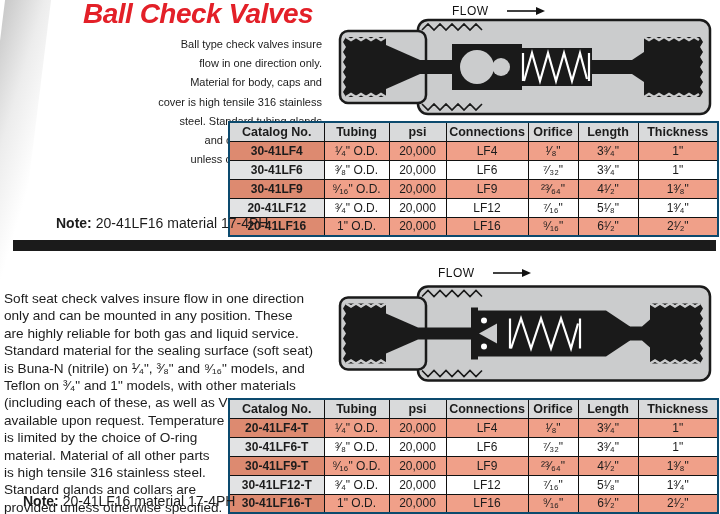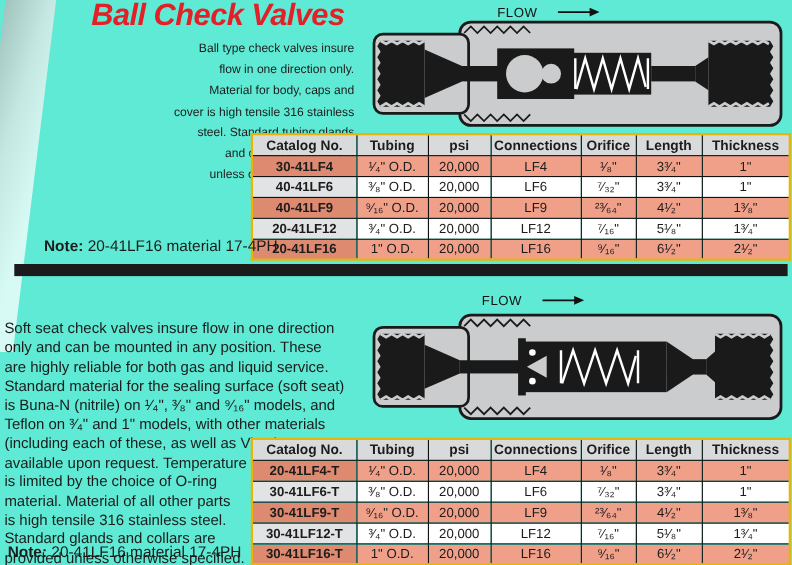--- a/index.html
+++ b/index.html
@@ -1,46 +1,46 @@
 <!DOCTYPE html>
 <html><head>
 <meta charset="utf-8">
 <style>
   * { margin:0; padding:0; box-sizing:border-box; }
   body { background:#888; font-family:"Liberation Sans", sans-serif; }
-  .page { position:relative; width:720px; height:514px; background:#5eead4; overflow:hidden; color:#1c1c1c; }
+  .page { position:relative; width:720px; height:514px; background:#ffffff; overflow:hidden; color:#1c1c1c; }
   .page-edge { position:absolute; left:-14px; top:-10px; width:46px; height:330px;
     background:linear-gradient(100deg,#b5b5b5 0%,#e6e6e6 40%,#ffffff 78%);
     transform:skewX(-7deg); opacity:.75; }
 
   .section-title { position:absolute; font-weight:bold; font-style:italic; color:#e32028; letter-spacing:-.5px; white-space:nowrap; }
   #title1 { left:83px; top:-2px; font-size:28px; }
   #title2 { left:3px; top:252px; font-size:31px; }
 
   .desc { position:absolute; white-space:pre-line; color:#1c1c1c; }
   #desc1 { left:14px; top:35px; width:308px; text-align:right; font-size:11px; line-height:19.2px; }
   #desc2 { left:4px; top:290px; width:342px; text-align:left; font-size:13.6px; line-height:17.4px; }
 
   .note { position:absolute; font-size:14px; white-space:nowrap; }
-  .note b { font-weight:bold; }
+  .note b { font-weight:bold;margin-left:16px; }
   #note1 { left:40px; top:215px; }
   #note2 { left:7px; top:493px; }
 
   .flow { position:absolute; display:flex; align-items:center; gap:18px; font-size:12px; letter-spacing:.5px; color:#111; }
   #flow1 { left:452px; top:4px; }
   #flow2 { left:438px; top:266px; }
 
   .diagram { position:absolute; }
   #diagram1 { left:338px; top:17px; }
   #diagram2 { left:338px; top:282px; }
 
   .divider { position:absolute; left:13px; top:240px; width:703px; height:11px; background:#1b1b1b; }
 
   table.spec { position:absolute; left:228px; border-collapse:collapse; table-layout:fixed; width:489px;
-    border:2px solid #eab308; font-size:12px; text-align:center; }
+    border:2px solid #0c4a6e; font-size:12px; text-align:center; }
   #table1 { top:121px; }
   #table2 { top:398px; }
   .spec th, .spec td { border:1px solid #111; height:19px; padding:0 2px; vertical-align:middle; overflow:hidden; white-space:nowrap; }
   .spec th { background:#d9dadb; font-weight:bold; font-size:12.5px; }
   .spec td { background:#fff; }
   .spec tr.odd td { background:#f0a089; }
   .spec tr.odd td:first-child { background:#dd8a70; font-weight:bold; }
   .spec tr.even td:first-child { background:#e2e3e4; font-weight:bold; }
   col.c0{width:95px} col.c1{width:65px} col.c2{width:57px} col.c3{width:82px} col.c4{width:50px} col.c5{width:60px} col.c6{width:80px}
 </style>
@@ -117,30 +117,30 @@
         <tr class="odd">
           <td>30-41LF4</td>
           <td>¹⁄₄" O.D.</td>
           <td>20,000</td>
           <td>LF4</td>
           <td>¹⁄₈"</td>
           <td>3³⁄₄"</td>
           <td>1"</td>
         </tr>
         <tr class="even">
-          <td>40-41LF6</td>
+          <td>30-41LF6</td>
           <td>³⁄₈" O.D.</td>
           <td>20,000</td>
           <td>LF6</td>
           <td>⁷⁄₃₂"</td>
           <td>3³⁄₄"</td>
           <td>1"</td>
         </tr>
         <tr class="odd">
-          <td>40-41LF9</td>
+          <td>30-41LF9</td>
           <td>⁹⁄₁₆" O.D.</td>
           <td>20,000</td>
           <td>LF9</td>
           <td>²³⁄₆₄"</td>
           <td>4¹⁄₂"</td>
           <td>1³⁄₈"</td>
         </tr>
         <tr class="even">
           <td>20-41LF12</td>
           <td>³⁄₄" O.D.</td>

